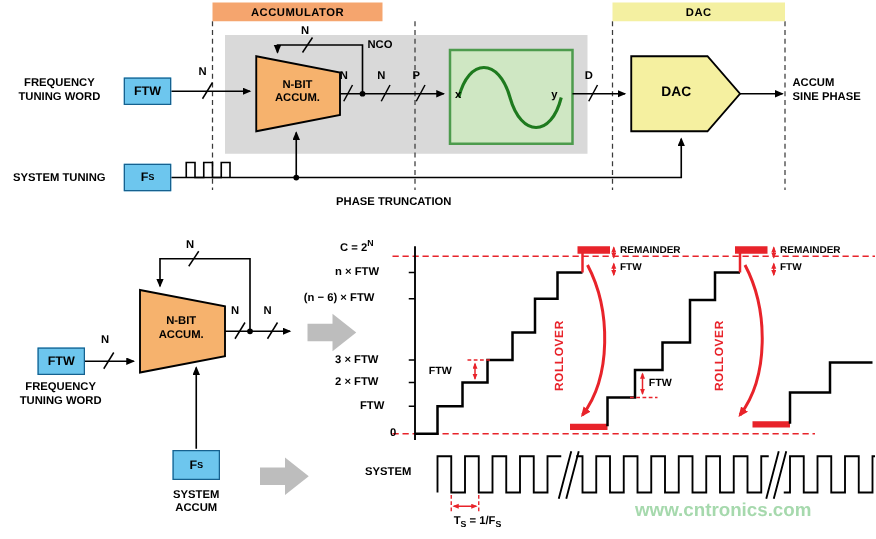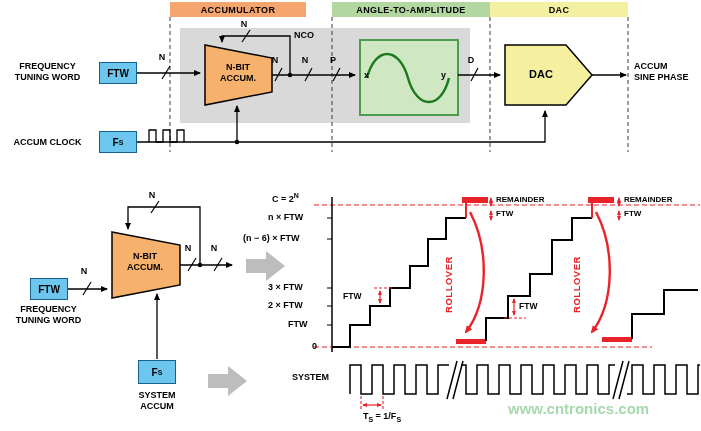--- a/index.html
+++ b/index.html
@@ -141,31 +141,30 @@
     <path class="wave" d="M447,399 L457,361 M453,399 L463,361" stroke-width="1.3"></path>
     <path class="wave" d="M461,365 H466 V394 H477 V365 H488 V394 H499 V365 H510 V394 H521 V365 H532 V394 H543 V365 H554 V394 H565 V365 H576 V394 H587 V365 H598 V394 H609 V365 H615"></path>
     <path class="wave" d="M613,399 L623,361 M619,399 L629,361" stroke-width="1.3"></path>
     <path class="wave" d="M627,394 H632 V365 H643 V394 H654 V365 H665 V394 H676 V365 H687 V394 H698 V365 H700"></path>
 
     <path class="reddash2" d="M361,396 V410 M383,396 V410"></path>
     <path class="redline" d="M363,405 H381" marker-start="url(#ar)" marker-end="url(#ar)"></path>
   </svg>
 
   <div class="hdr hdr-acc" style="left:170px; width:136px;">ACCUMULATOR</div>
-  <div class="hdr hdr-ang" style="left:332px; width:158px;">ANGLE-TO-AMPLITUDE</div>
   <div class="hdr hdr-dac" style="left:490px; width:138px;">DAC</div>
 
   <div class="lbl c" style="left:0; top:61px; width:95px;">
     <div>FREQUENCY</div>
     <div>TUNING WORD</div>
   </div>
   <div class="bluebox" style="left:99px; top:62px; width:38px; height:22px;">
     <span>FTW</span>
   </div>
-  <div class="lbl c" style="left:0; top:137px; width:95px;">ACCUM CLOCK</div>
+  <div class="lbl c" style="left:0; top:137px; width:95px;">SYSTEM TUNING</div>
   <div class="bluebox" style="left:99px; top:131px; width:38px; height:22px;">
     <span>F</span>
       <sub>S</sub>
   </div>
 
   <div class="lbl r" style="left:294px; top:30px; width:36px;">NCO</div>
   <div class="lbl c" style="left:206px; top:62px; width:64px;">
     <div>N-BIT</div>
     <div>ACCUM.</div>
   </div>
@@ -181,20 +180,21 @@
   <div class="lbl" style="left:441px; top:70px; width:12px;">y</div>
 
   <div class="lbl c fs11" style="left:507px; top:68px; width:68px;">DAC</div>
 
   <div class="lbl" style="left:634px; top:61px; width:66px;">
     <div>ACCUM</div>
     <div>SINE PHASE</div>
   </div>
 
   <div class="lbl c" style="left:245px; top:156px; width:140px;">
+    <div>PHASE TRUNCATION</div>
   </div>
 
   <div class="lbl c" style="left:113px; top:251px; width:64px;">
     <div>N-BIT</div>
     <div>ACCUM.</div>
   </div>
   <div class="bluebox" style="left:30px; top:278px; width:38px; height:22px;">
     <span>FTW</span>
   </div>
   <div class="lbl c" style="left:1px; top:304px; width:95px;">

